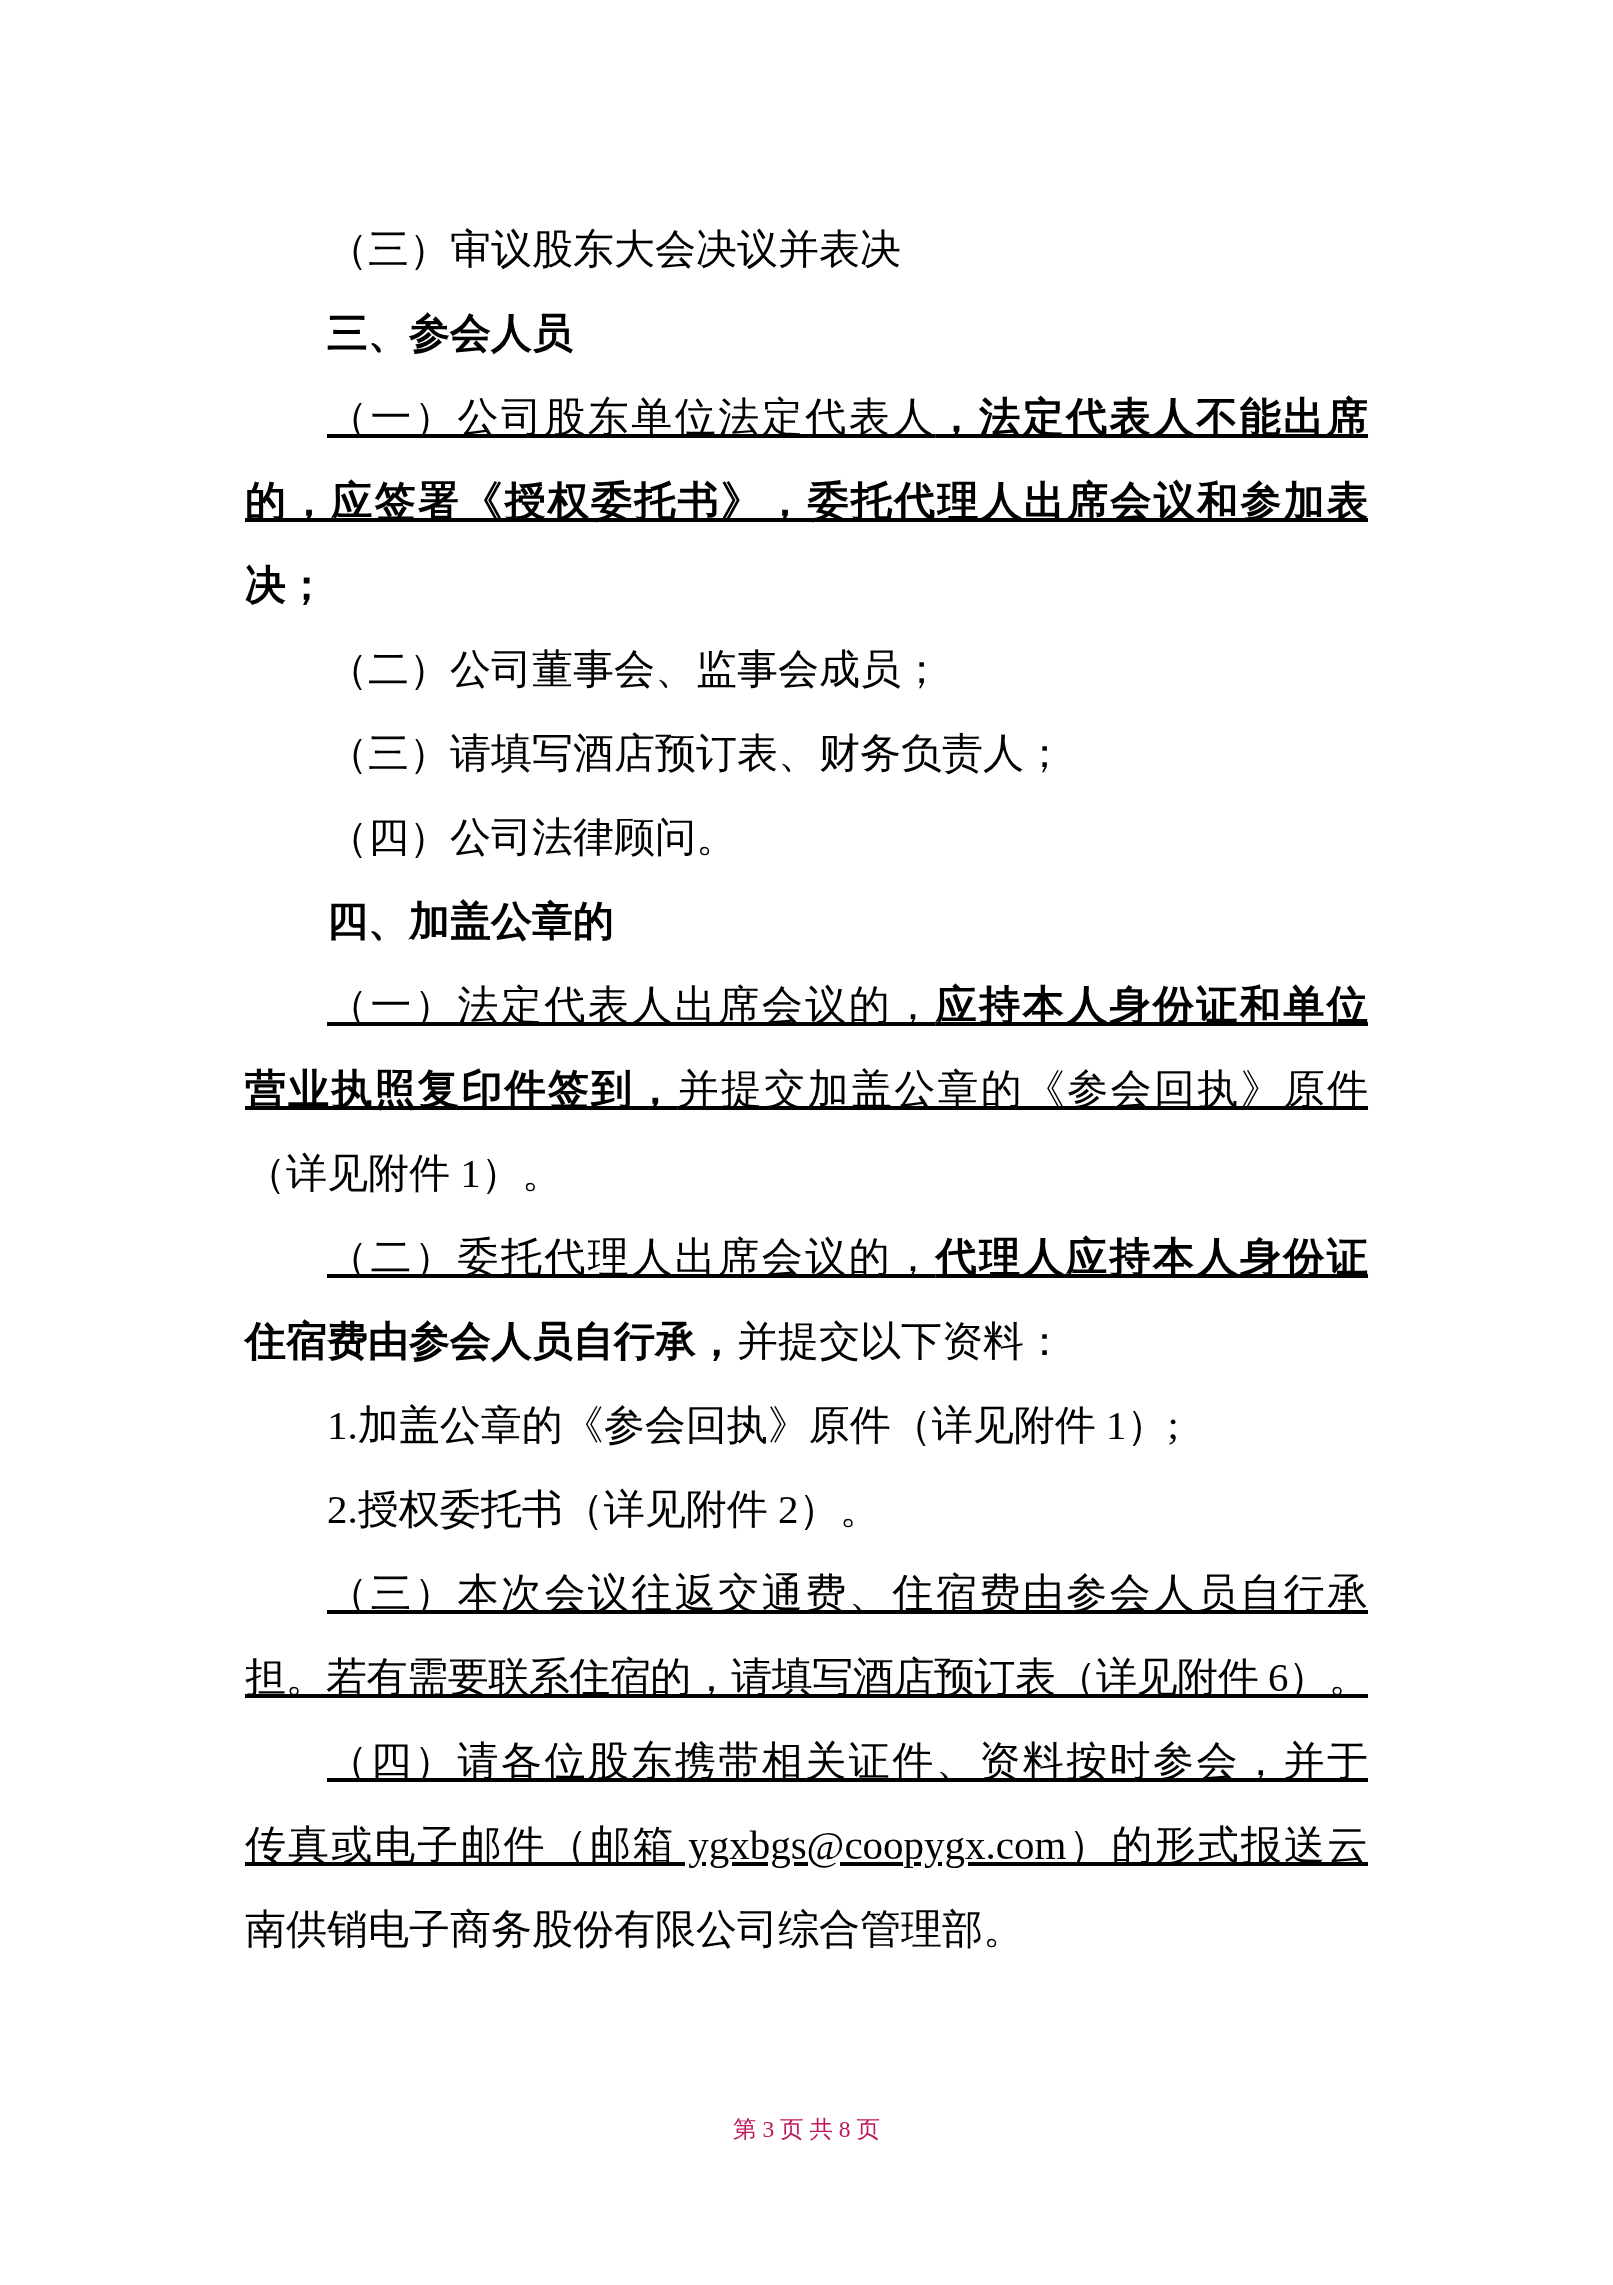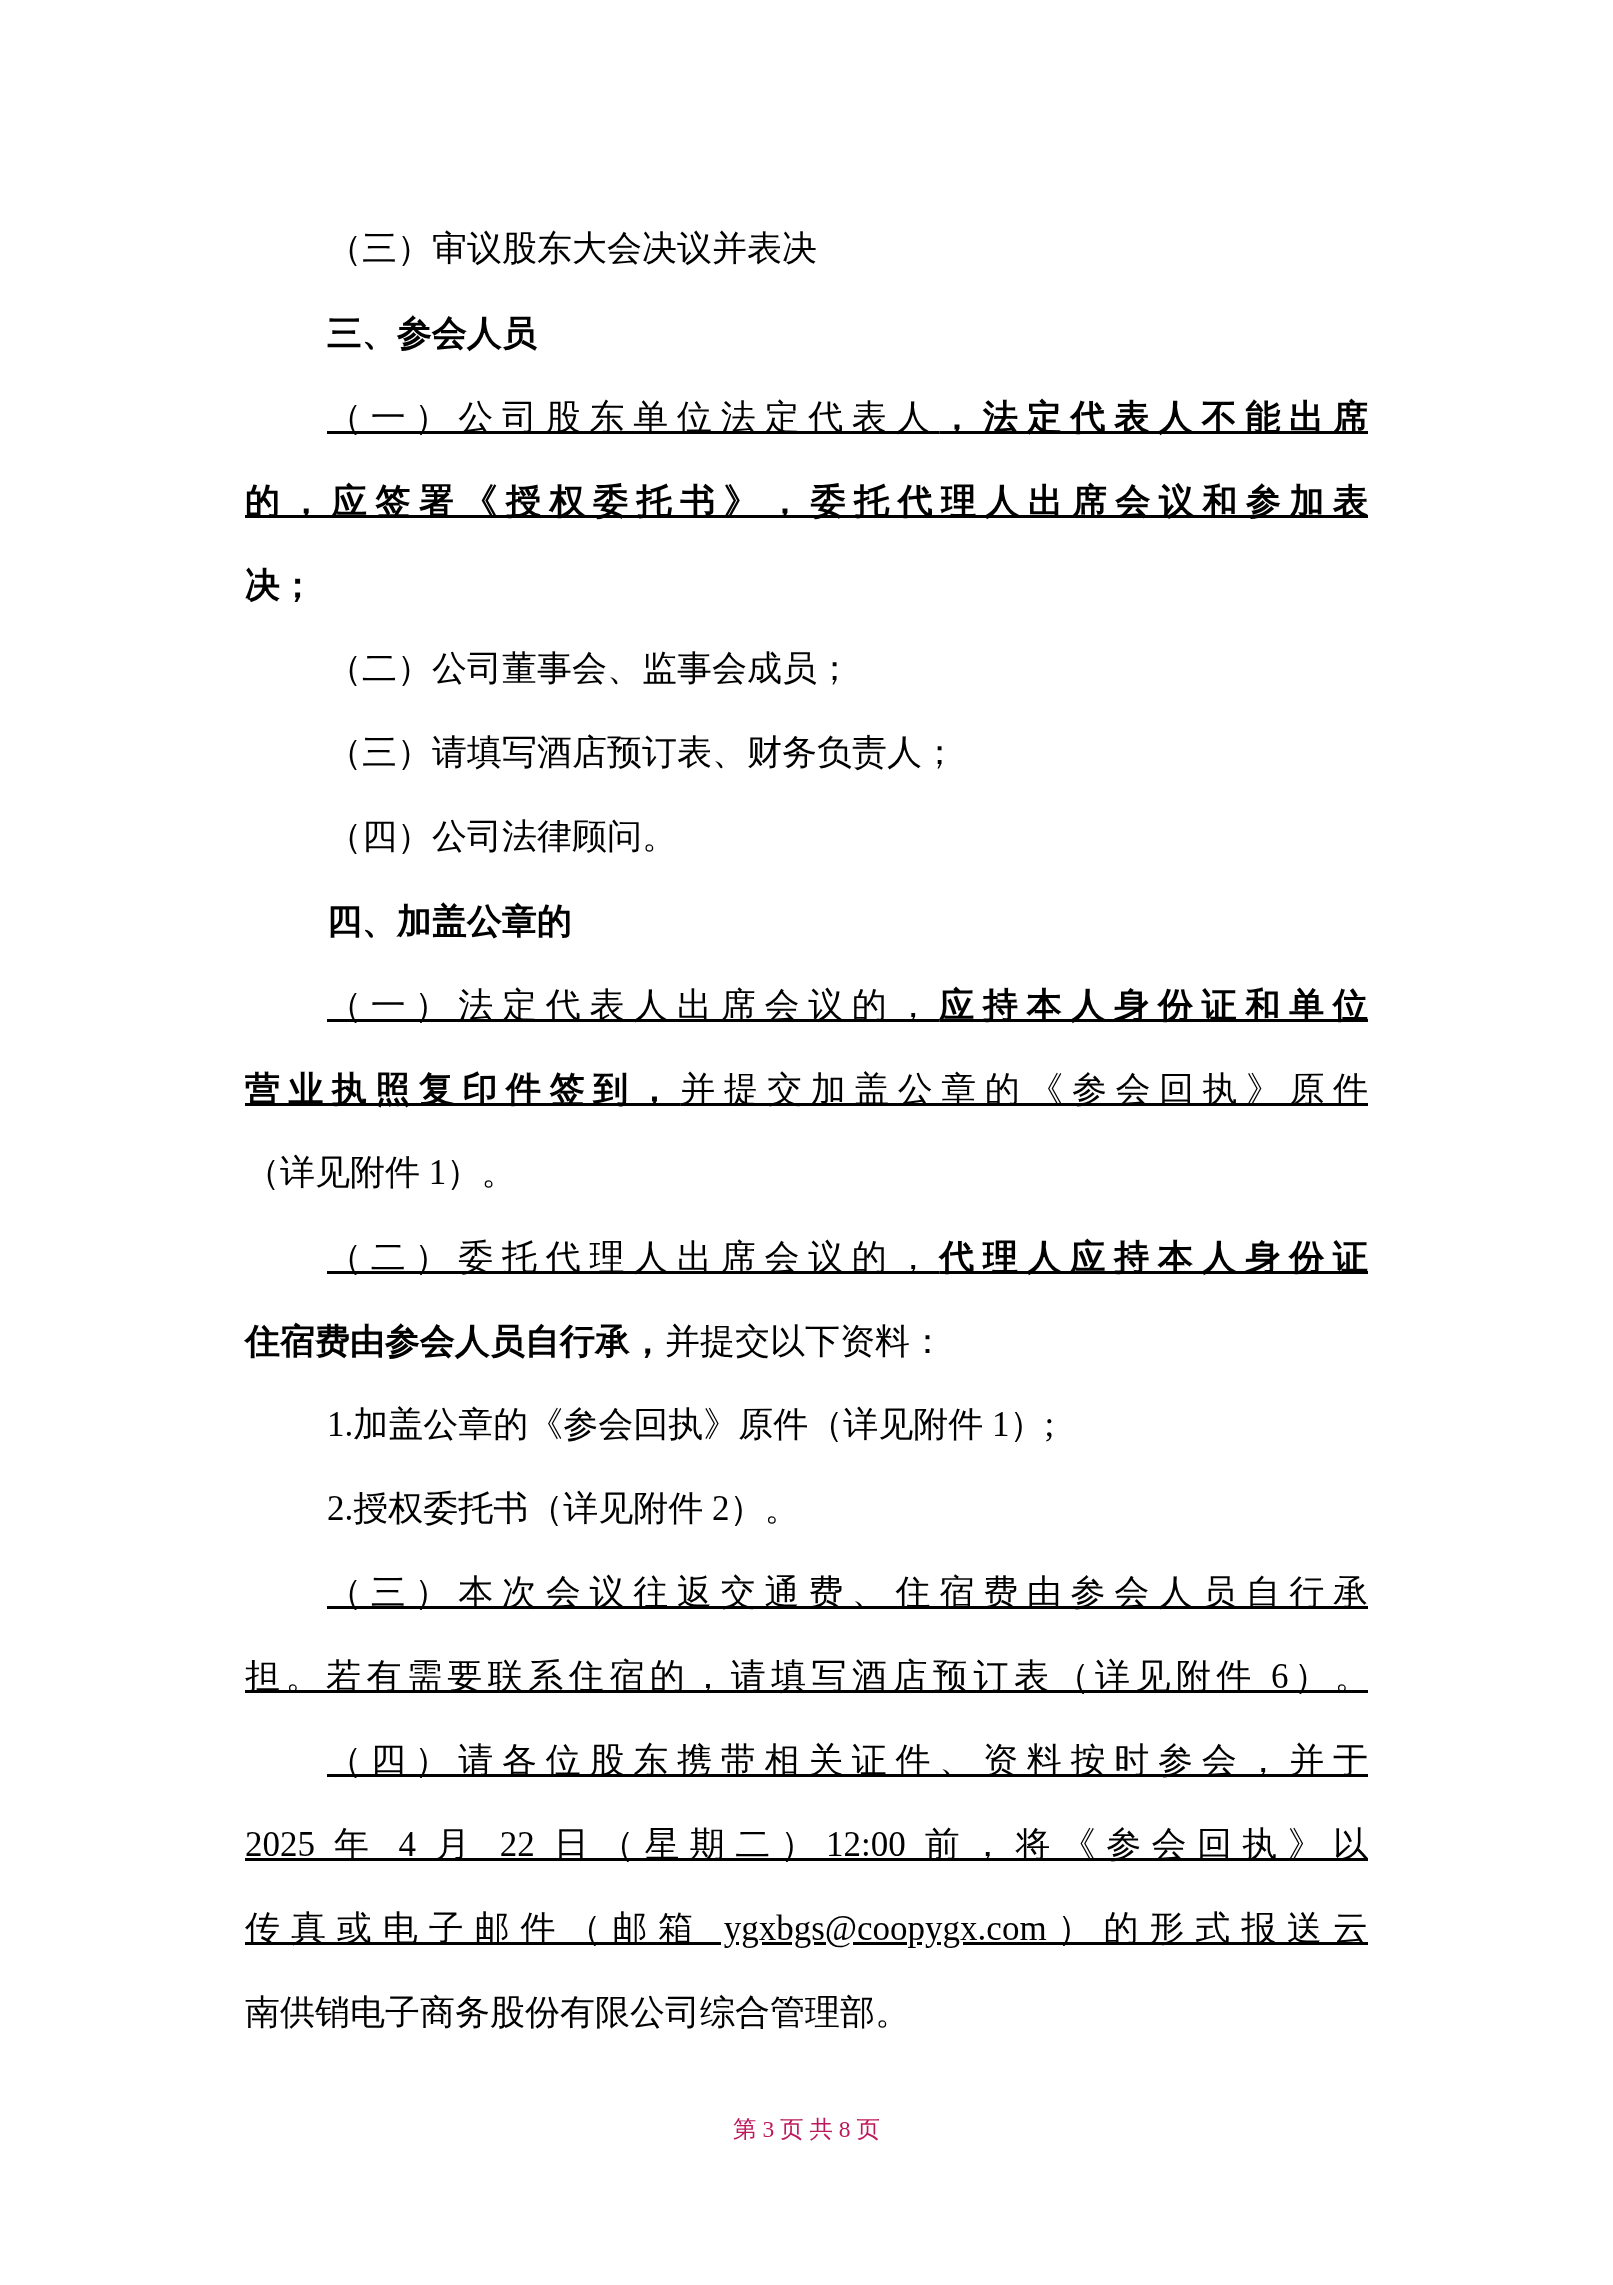--- a/index.html
+++ b/index.html
@@ -21,21 +21,21 @@
   }
   #doc-body {
     position: absolute;
     left: 245px;
     top: 207px;
     width: 1123px;
   }
   .line {
     height: 84px;
     line-height: 84px;
-    font-size: 35px;
+    font-size: 41px;
     text-align: left;
     overflow: visible;
   }
   .line.indent {
     text-indent: 82px;
   }
   .line.justify {
     text-align: justify;
     text-align-last: justify;
     text-decoration: underline;
@@ -84,19 +84,18 @@
       <div class="line indent justify" data-name="document-line"><span class="run-kai" data-name="body-text-run">（一）法定代表人出席会议的，</span><span class="run-hei" data-name="emphasized-text-run">应持本人身份证和单位</span></div>
       <div class="line justify" data-name="document-line"><span class="run-hei" data-name="emphasized-text-run">营业执照复印件签到，</span><span class="run-kai" data-name="body-text-run">并提交加盖公章的《参会回执》原件</span></div>
       <div class="line" data-name="document-line"><span class="run-kai" data-name="body-text-run">（详见附件 1）。</span></div>
       <div class="line indent justify" data-name="document-line"><span class="run-kai" data-name="body-text-run">（二）委托代理人出席会议的，</span><span class="run-hei" data-name="emphasized-text-run">代理人应持本人身份证</span></div>
       <div class="line" data-name="document-line"><span class="run-hei" data-name="emphasized-text-run">住宿费由参会人员自行承，</span><span class="run-kai" data-name="body-text-run">并提交以下资料：</span></div>
       <div class="line indent" data-name="document-line"><span class="run-kai" data-name="body-text-run">1.加盖公章的《参会回执》原件（详见附件 1）;</span></div>
       <div class="line indent" data-name="document-line"><span class="run-kai" data-name="body-text-run">2.授权委托书（详见附件 2）。</span></div>
       <div class="line indent justify" data-name="document-line"><span class="run-kai" data-name="body-text-run">（三）本次会议往返交通费、住宿费由参会人员自行承</span></div>
       <div class="line justify tight" data-name="document-line"><span class="run-kai" data-name="body-text-run">担。若有需要联系住宿的，请填写酒店预订表（详见附件 6）。</span></div>
       <div class="line indent justify" data-name="document-line"><span class="run-kai" data-name="body-text-run">（四）请各位股东携带相关证件、资料按时参会，并于</span></div>
-      <div class="line justify" data-name="document-line"><span class="run-kai" data-name="body-text-run">2025 年 4 月 22 日（星期二）12:00 前，将《参会回执》以</span></div>
       <div class="line justify" data-name="document-line"><span class="run-kai" data-name="body-text-run">传真或电子邮件（邮箱 ygxbgs@coopygx.com）的形式报送云</span></div>
       <div class="line" data-name="document-line"><span class="run-kai" data-name="body-text-run">南供销电子商务股份有限公司综合管理部。</span></div>
     </section>
   <footer class="page-footer" data-name="page-number">第 3 页 共 8 页</footer>
 </main>
 
 
 </body></html>

